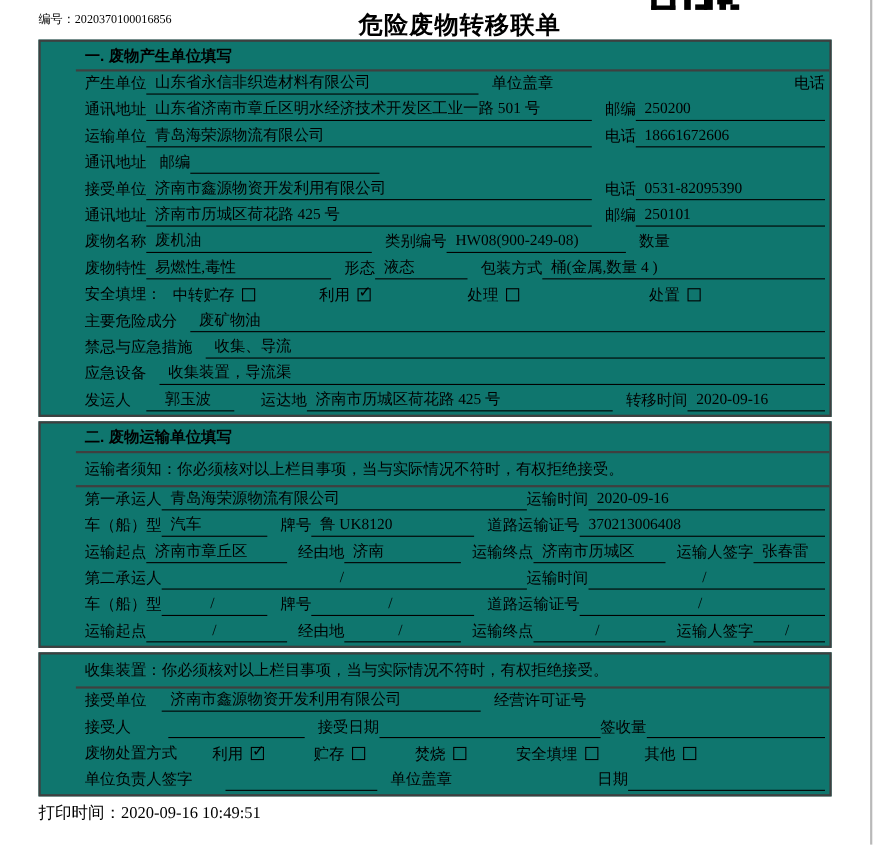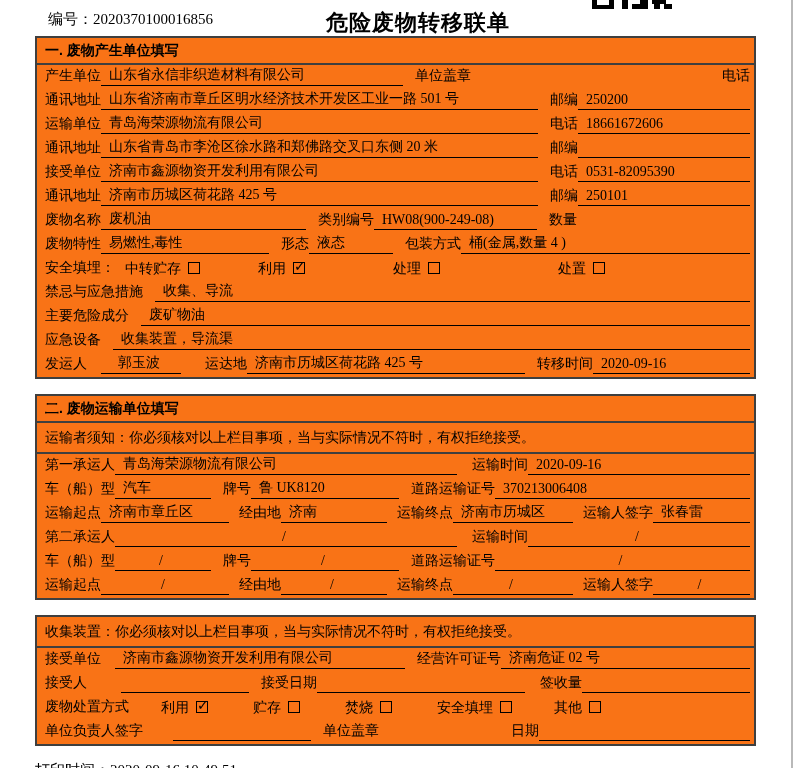--- a/index.html
+++ b/index.html
@@ -17,26 +17,26 @@
   .qr .q1 { left:0; top:0; width:22px; height:9px; background:transparent;
             border-left:5px solid #000; border-right:5px solid #000; border-bottom:4px solid #000; }
   .qr .q2 { left:30px; top:0; width:6px; height:9px; }
   .qr .q3 { left:40px; top:4px; width:11px; height:5px; }
   .q4 { left:48px; top:0px; width:8px; height:9px; }
   .q5 { left:60px; top:0px; width:14px; height:4px; }
   .q6 { left:62px; top:0px; width:6px; height:9px; }
   .q7 { left:72px; top:4px; width:8px; height:5px; }
 
   .doc-header { position:relative; height:36px; padding-top:8px; }
-  .serial { position:absolute; left:48px; top:10px; font-size:15px; }
+  .serial { position:absolute; left:35px; top:10px; font-size:11px; }
   .doc-title { text-align:center; font-size:22px; font-weight:bold; letter-spacing:1px;
                font-family:"Liberation Sans","DejaVu Sans",sans-serif; padding-left:40px; }
 
   .form { margin-left:35px; width:721px; font-size:14px; }
-  .section { border:2px solid #3f3f3f; background:#f97316; margin-bottom:15px; }
+  .section { border:2px solid #3f3f3f; background:#0f766e; margin-bottom:4px;padding-left:32px; }
   .sec-h { font-weight:bold; font-size:14px; padding:4px 6px 3px 8px;
            border-bottom:2px solid #3f3f3f;
            font-family:"Liberation Sans","DejaVu Sans",sans-serif; }
   .notice { padding:6px 6px 5px 8px; border-bottom:2px solid #3f3f3f; display:flex; }
 
   .row { display:flex; align-items:flex-end; height:24px; padding:0 4px 3px 8px; }
   .lbl { white-space:nowrap; padding-bottom:1px; }
   .ml  { margin-left:12px; }
   .mla { margin-left:auto; }
   .val { border-bottom:1px solid #000; white-space:nowrap; padding:0 4px 1px 8px;
@@ -95,21 +95,20 @@
 
     <div class="row">
       <span class="lbl">运输单位</span>
       <span class="val fill">青岛海荣源物流有限公司</span>
       <span class="lbl ml">电话</span>
       <span class="val" style="width:172px">18661672606</span>
     </div>
 
     <div class="row">
       <span class="lbl">通讯地址</span>
-      <span class="val fill">山东省青岛市李沧区徐水路和郑佛路交叉口东侧 20 米</span>
       <span class="lbl ml">邮编</span>
       <span class="val" style="width:172px"></span>
     </div>
 
     <div class="row">
       <span class="lbl">接受单位</span>
       <span class="val fill">济南市鑫源物资开发利用有限公司</span>
       <span class="lbl ml">电话</span>
       <span class="val" style="width:172px">0531-82095390</span>
     </div>
@@ -148,27 +147,27 @@
       </span>
       <span class="cbitem" style="margin-left:88px">
         <span>处理</span><span class="cb"></span>
       </span>
       <span class="cbitem" style="margin-left:118px">
         <span>处置</span><span class="cb"></span>
       </span>
     </div>
 
     <div class="row">
+      <span class="lbl">主要危险成分</span>
+      <span class="val fill" style="margin-left:12px">废矿物油</span>
+    </div>
+
+    <div class="row">
       <span class="lbl">禁忌与应急措施</span>
       <span class="val fill" style="margin-left:12px">收集、导流</span>
-    </div>
-
-    <div class="row">
-      <span class="lbl">主要危险成分</span>
-      <span class="val fill" style="margin-left:12px">废矿物油</span>
     </div>
 
     <div class="row">
       <span class="lbl">应急设备</span>
       <span class="val fill" style="margin-left:12px">收集装置，导流渠</span>
     </div>
 
     <div class="row">
       <span class="lbl">发运人</span>
       <span class="val ctr" style="width:80px;margin-left:14px">郭玉波</span>
@@ -244,21 +243,20 @@
   <div class="section">
     <div class="notice">
       <span>收集装置：</span>
         <span>你必须核对以上栏目事项，当与实际情况不符时，有权拒绝接受。</span>
     </div>
 
     <div class="row">
       <span class="lbl">接受单位</span>
       <span class="val" style="width:290px;margin-left:14px">济南市鑫源物资开发利用有限公司</span>
       <span class="lbl ml">经营许可证号</span>
-      <span class="val fill">济南危证 02 号</span>
     </div>
 
     <div class="row">
       <span class="lbl">接受人</span>
       <span class="val" style="width:128px;margin-left:34px"></span>
       <span class="lbl ml">接受日期</span>
       <span class="val" style="width:208px"></span>
       <span class="lbl mla">签收量</span>
       <span class="val" style="width:168px"></span>
     </div>

